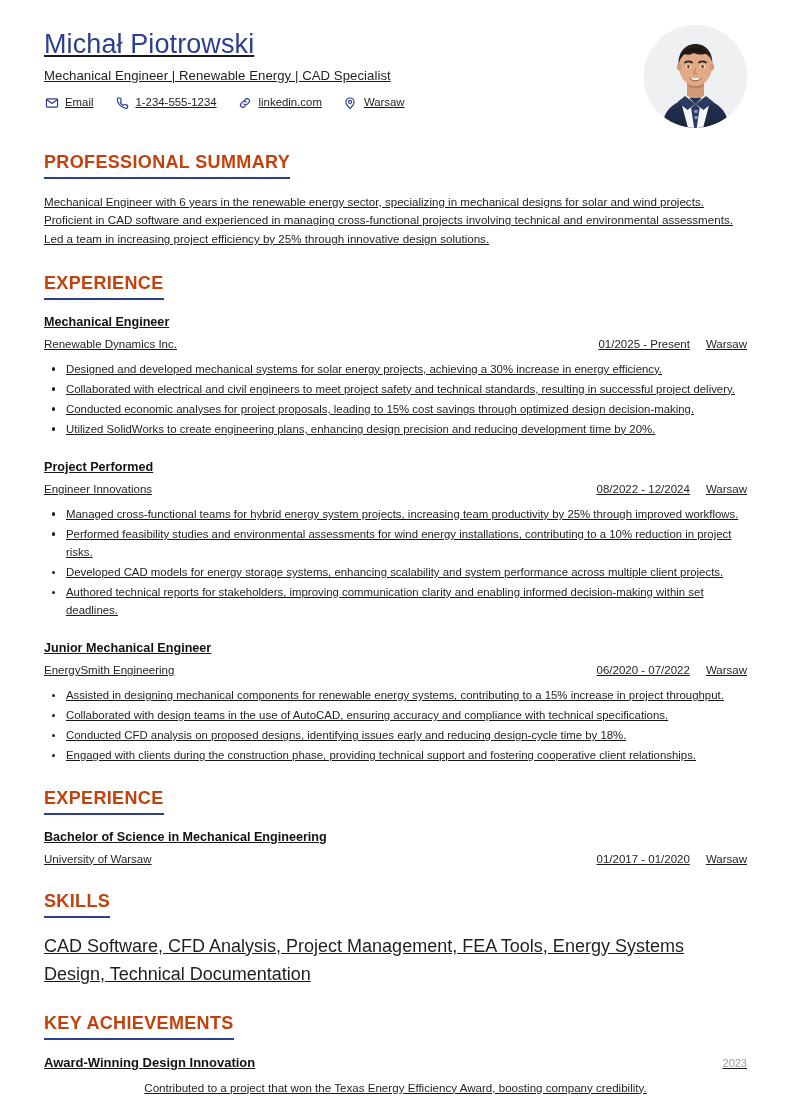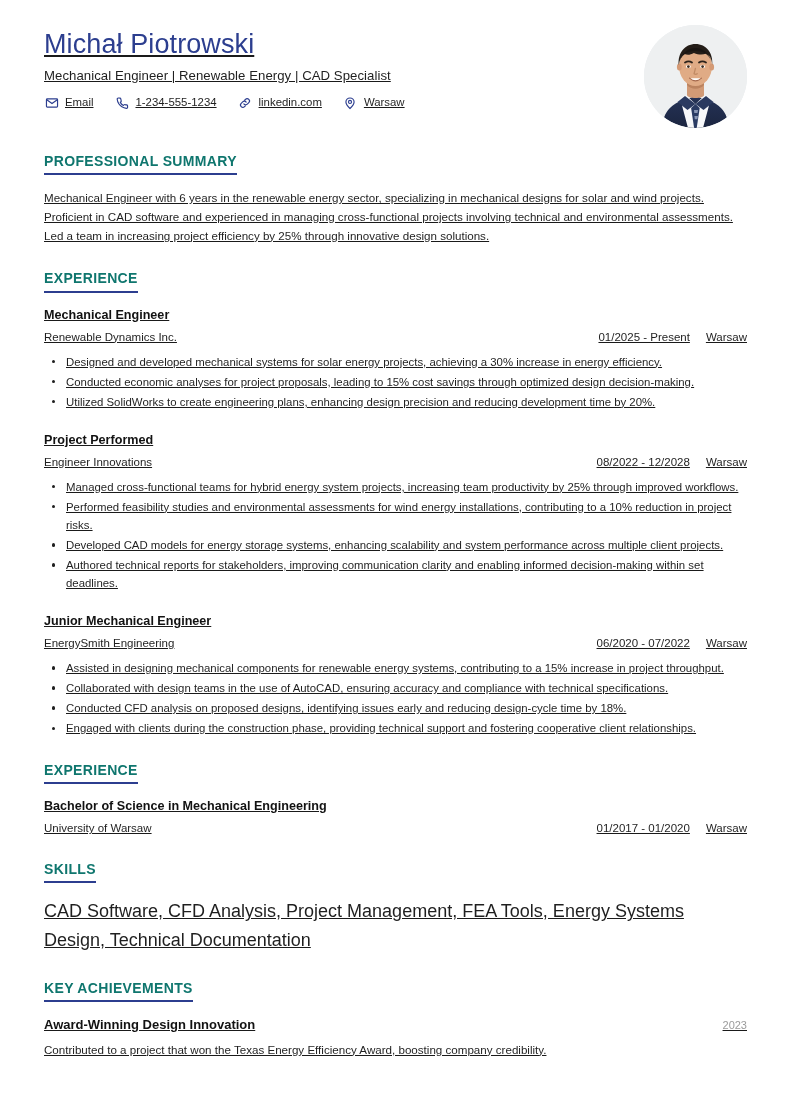--- a/index.html
+++ b/index.html
@@ -95,23 +95,23 @@
     margin-top: 2px;
   }
   .photo .bg { position: absolute; inset: 0; background: #eef0f1; }
   .photo svg { position: absolute; inset: 0; display: block; }
 
   
   .section { margin-top: 24px; }
 
   .section-title {
     display: inline-block;
-    font-size: 14px;
+    font-size: 18px;
     font-weight: 700;
-    color: #0f766e;
+    color: #c2410c;
     letter-spacing: 0.35px;
     padding-bottom: 4px;
     border-bottom: 2.2px solid #2c3e8f;
     line-height: 1.15;
   }
 
   .section-body { margin-top: 14px; }
 
   .summary-text {
     font-size: 11.6px;
@@ -199,20 +199,21 @@
   }
   .ach-year {
     font-size: 11px;
     color: #9b9b9b;
     white-space: nowrap;
   }
   .ach-desc {
     font-size: 11.6px;
     line-height: 1.6;
     color: #1f1f1f;
+    text-align: center;
   }
 </style>
 </head>
 <body>
 
 <div class="page">
 
   <div class="header">
     <div class="header-left">
       <div class="full-name">Michał Piotrowski</div>
@@ -331,31 +332,32 @@
         <div class="entry-title">Mechanical Engineer</div>
         <div class="entry-meta">
           <span class="entry-org">Renewable Dynamics Inc.</span>
           <span class="entry-right">
             <span>01/2025 - Present</span>
             <span>Warsaw</span>
           </span>
         </div>
         <ul class="bullets">
           <li>Designed and developed mechanical systems for solar energy projects, achieving a 30% increase in energy efficiency.</li>
+          <li>Collaborated with electrical and civil engineers to meet project safety and technical standards, resulting in successful project delivery.</li>
           <li>Conducted economic analyses for project proposals, leading to 15% cost savings through optimized design decision-making.</li>
           <li>Utilized SolidWorks to create engineering plans, enhancing design precision and reducing development time by 20%.</li>
         </ul>
       </div>
 
       <div class="entry">
         <div class="entry-title">Project Performed</div>
         <div class="entry-meta">
           <span class="entry-org">Engineer Innovations</span>
           <span class="entry-right">
-            <span>08/2022 - 12/2028</span>
+            <span>08/2022 - 12/2024</span>
             <span>Warsaw</span>
           </span>
         </div>
         <ul class="bullets">
           <li>Managed cross-functional teams for hybrid energy system projects, increasing team productivity by 25% through improved workflows.</li>
           <li>Performed feasibility studies and environmental assessments for wind energy installations, contributing to a 10% reduction in project risks.</li>
           <li>Developed CAD models for energy storage systems, enhancing scalability and system performance across multiple client projects.</li>
           <li>Authored technical reports for stakeholders, improving communication clarity and enabling informed decision-making within set deadlines.</li>
         </ul>
       </div>

